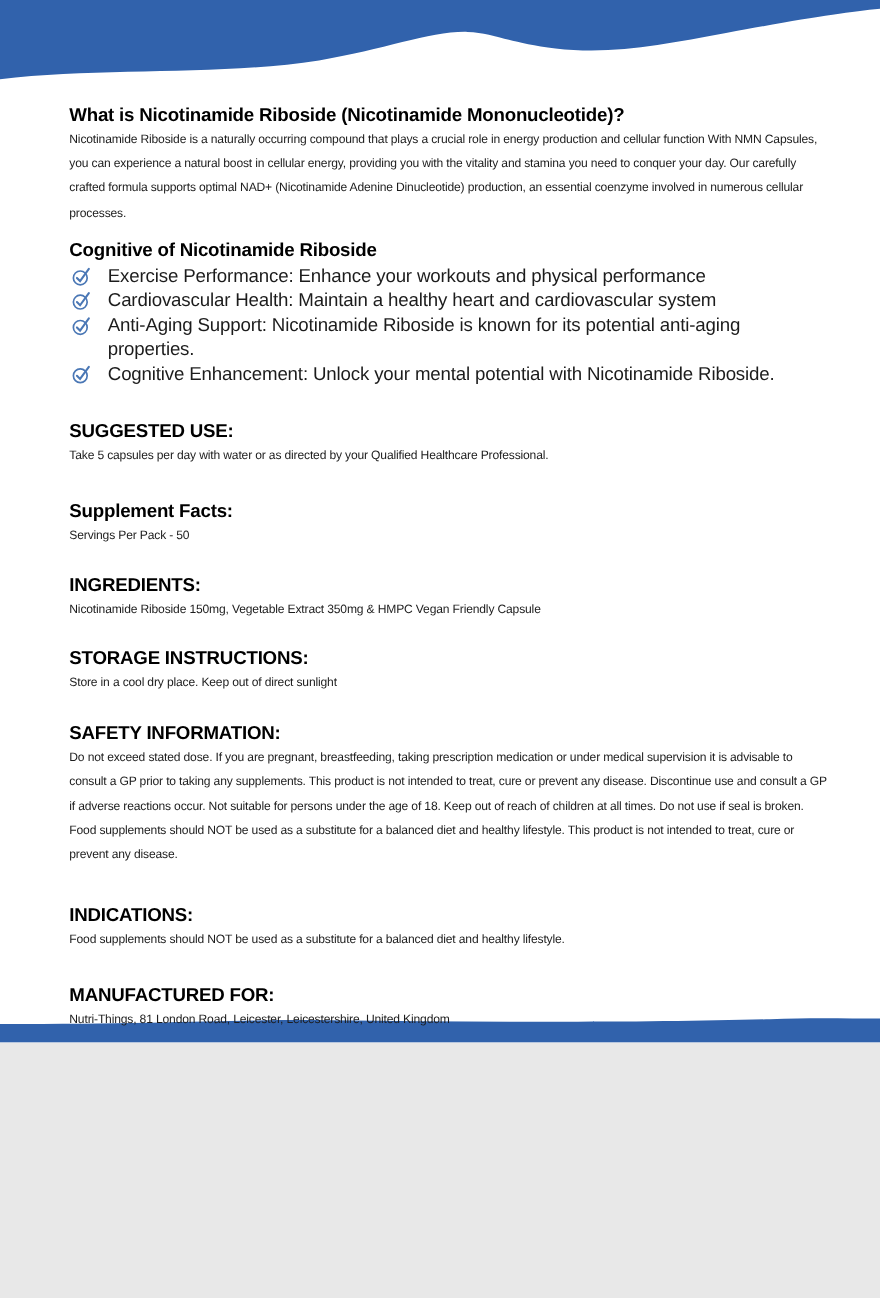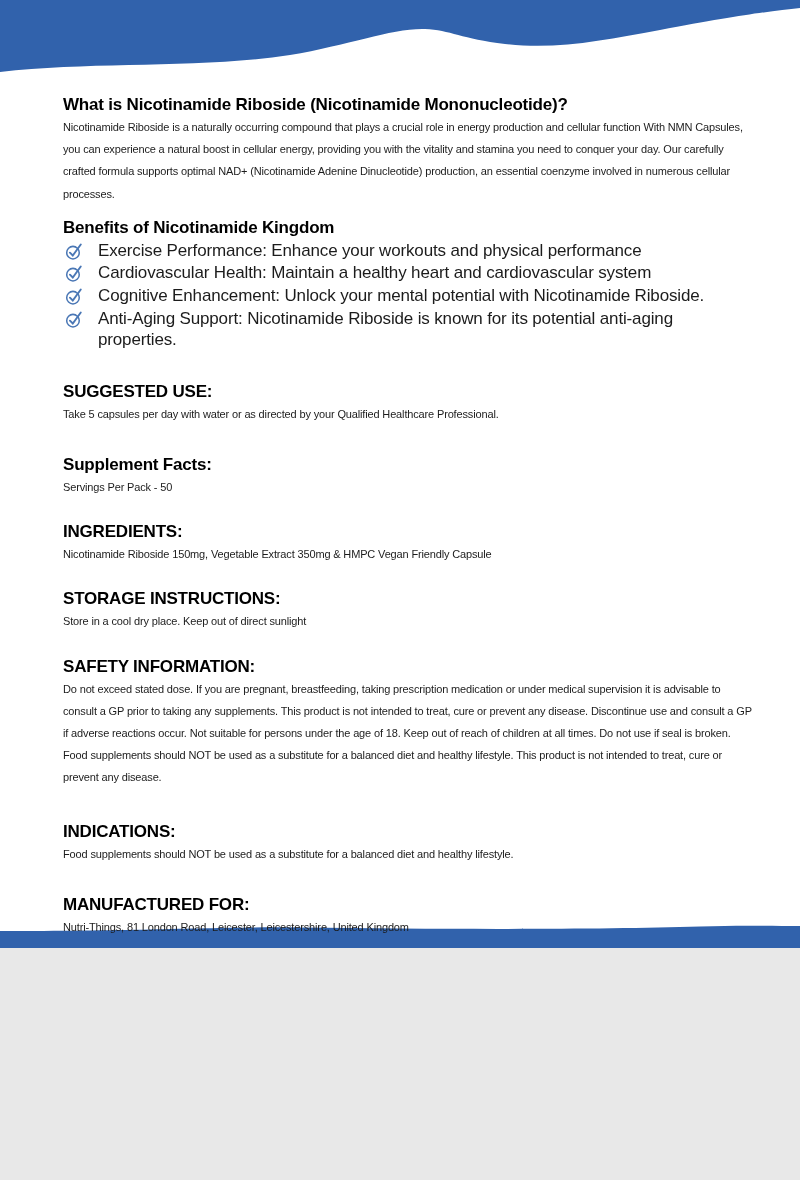--- a/index.html
+++ b/index.html
@@ -84,49 +84,49 @@
   </svg>
 
   <div class="content">
 
     <div class="sec intro">
       <div class="h">What is Nicotinamide Riboside (Nicotinamide Mononucleotide)?</div>
       <div class="b">Nicotinamide Riboside is a naturally occurring compound that plays a crucial role in energy production and cellular function With NMN Capsules, you can experience a natural boost in cellular energy, providing you with the vitality and stamina you need to conquer your day. Our carefully crafted formula supports optimal NAD+ (Nicotinamide Adenine Dinucleotide) production, an essential coenzyme involved in numerous cellular processes.</div>
     </div>
 
     <div class="sec benefits">
-      <div class="h">Benefits of Nicotinamide Kingdom</div>
+      <div class="h">Cognitive of Nicotinamide Riboside</div>
       <div class="bullets">
         <div class="bullet">
           <svg class="ck" viewBox="0 0 20 20" width="19" height="19" aria-hidden="true">
             <circle cx="8.4" cy="11.2" r="6.6" fill="none" stroke="#4a77b5" stroke-width="1.6"></circle>
             <path d="M5.2 11.2 L8.2 14.2 L16.6 2.6" fill="none" stroke="#4a77b5" stroke-width="2" stroke-linecap="round"></path>
           </svg>
           <span class="bt">Exercise Performance: Enhance your workouts and physical performance</span>
         </div>
         <div class="bullet">
           <svg class="ck" viewBox="0 0 20 20" width="19" height="19" aria-hidden="true">
             <circle cx="8.4" cy="11.2" r="6.6" fill="none" stroke="#4a77b5" stroke-width="1.6"></circle>
             <path d="M5.2 11.2 L8.2 14.2 L16.6 2.6" fill="none" stroke="#4a77b5" stroke-width="2" stroke-linecap="round"></path>
           </svg>
           <span class="bt">Cardiovascular Health: Maintain a healthy heart and cardiovascular system</span>
         </div>
         <div class="bullet">
           <svg class="ck" viewBox="0 0 20 20" width="19" height="19" aria-hidden="true">
             <circle cx="8.4" cy="11.2" r="6.6" fill="none" stroke="#4a77b5" stroke-width="1.6"></circle>
             <path d="M5.2 11.2 L8.2 14.2 L16.6 2.6" fill="none" stroke="#4a77b5" stroke-width="2" stroke-linecap="round"></path>
           </svg>
+          <span class="bt" style="max-width:620px;">Anti-Aging Support: Nicotinamide Riboside is known for its potential anti-aging properties.</span>
+        </div>
+        <div class="bullet">
+          <svg class="ck" viewBox="0 0 20 20" width="19" height="19" aria-hidden="true">
+            <circle cx="8.4" cy="11.2" r="6.6" fill="none" stroke="#4a77b5" stroke-width="1.6"></circle>
+            <path d="M5.2 11.2 L8.2 14.2 L16.6 2.6" fill="none" stroke="#4a77b5" stroke-width="2" stroke-linecap="round"></path>
+          </svg>
           <span class="bt">Cognitive Enhancement: Unlock your mental potential with Nicotinamide Riboside.</span>
-        </div>
-        <div class="bullet">
-          <svg class="ck" viewBox="0 0 20 20" width="19" height="19" aria-hidden="true">
-            <circle cx="8.4" cy="11.2" r="6.6" fill="none" stroke="#4a77b5" stroke-width="1.6"></circle>
-            <path d="M5.2 11.2 L8.2 14.2 L16.6 2.6" fill="none" stroke="#4a77b5" stroke-width="2" stroke-linecap="round"></path>
-          </svg>
-          <span class="bt" style="max-width:620px;">Anti-Aging Support: Nicotinamide Riboside is known for its potential anti-aging properties.</span>
         </div>
       </div>
     </div>
 
     <div class="sec suggested">
       <div class="h">SUGGESTED USE:</div>
       <div class="b">Take 5 capsules per day with water or as directed by your Qualified Healthcare Professional.</div>
     </div>
 
     <div class="sec supfacts">

